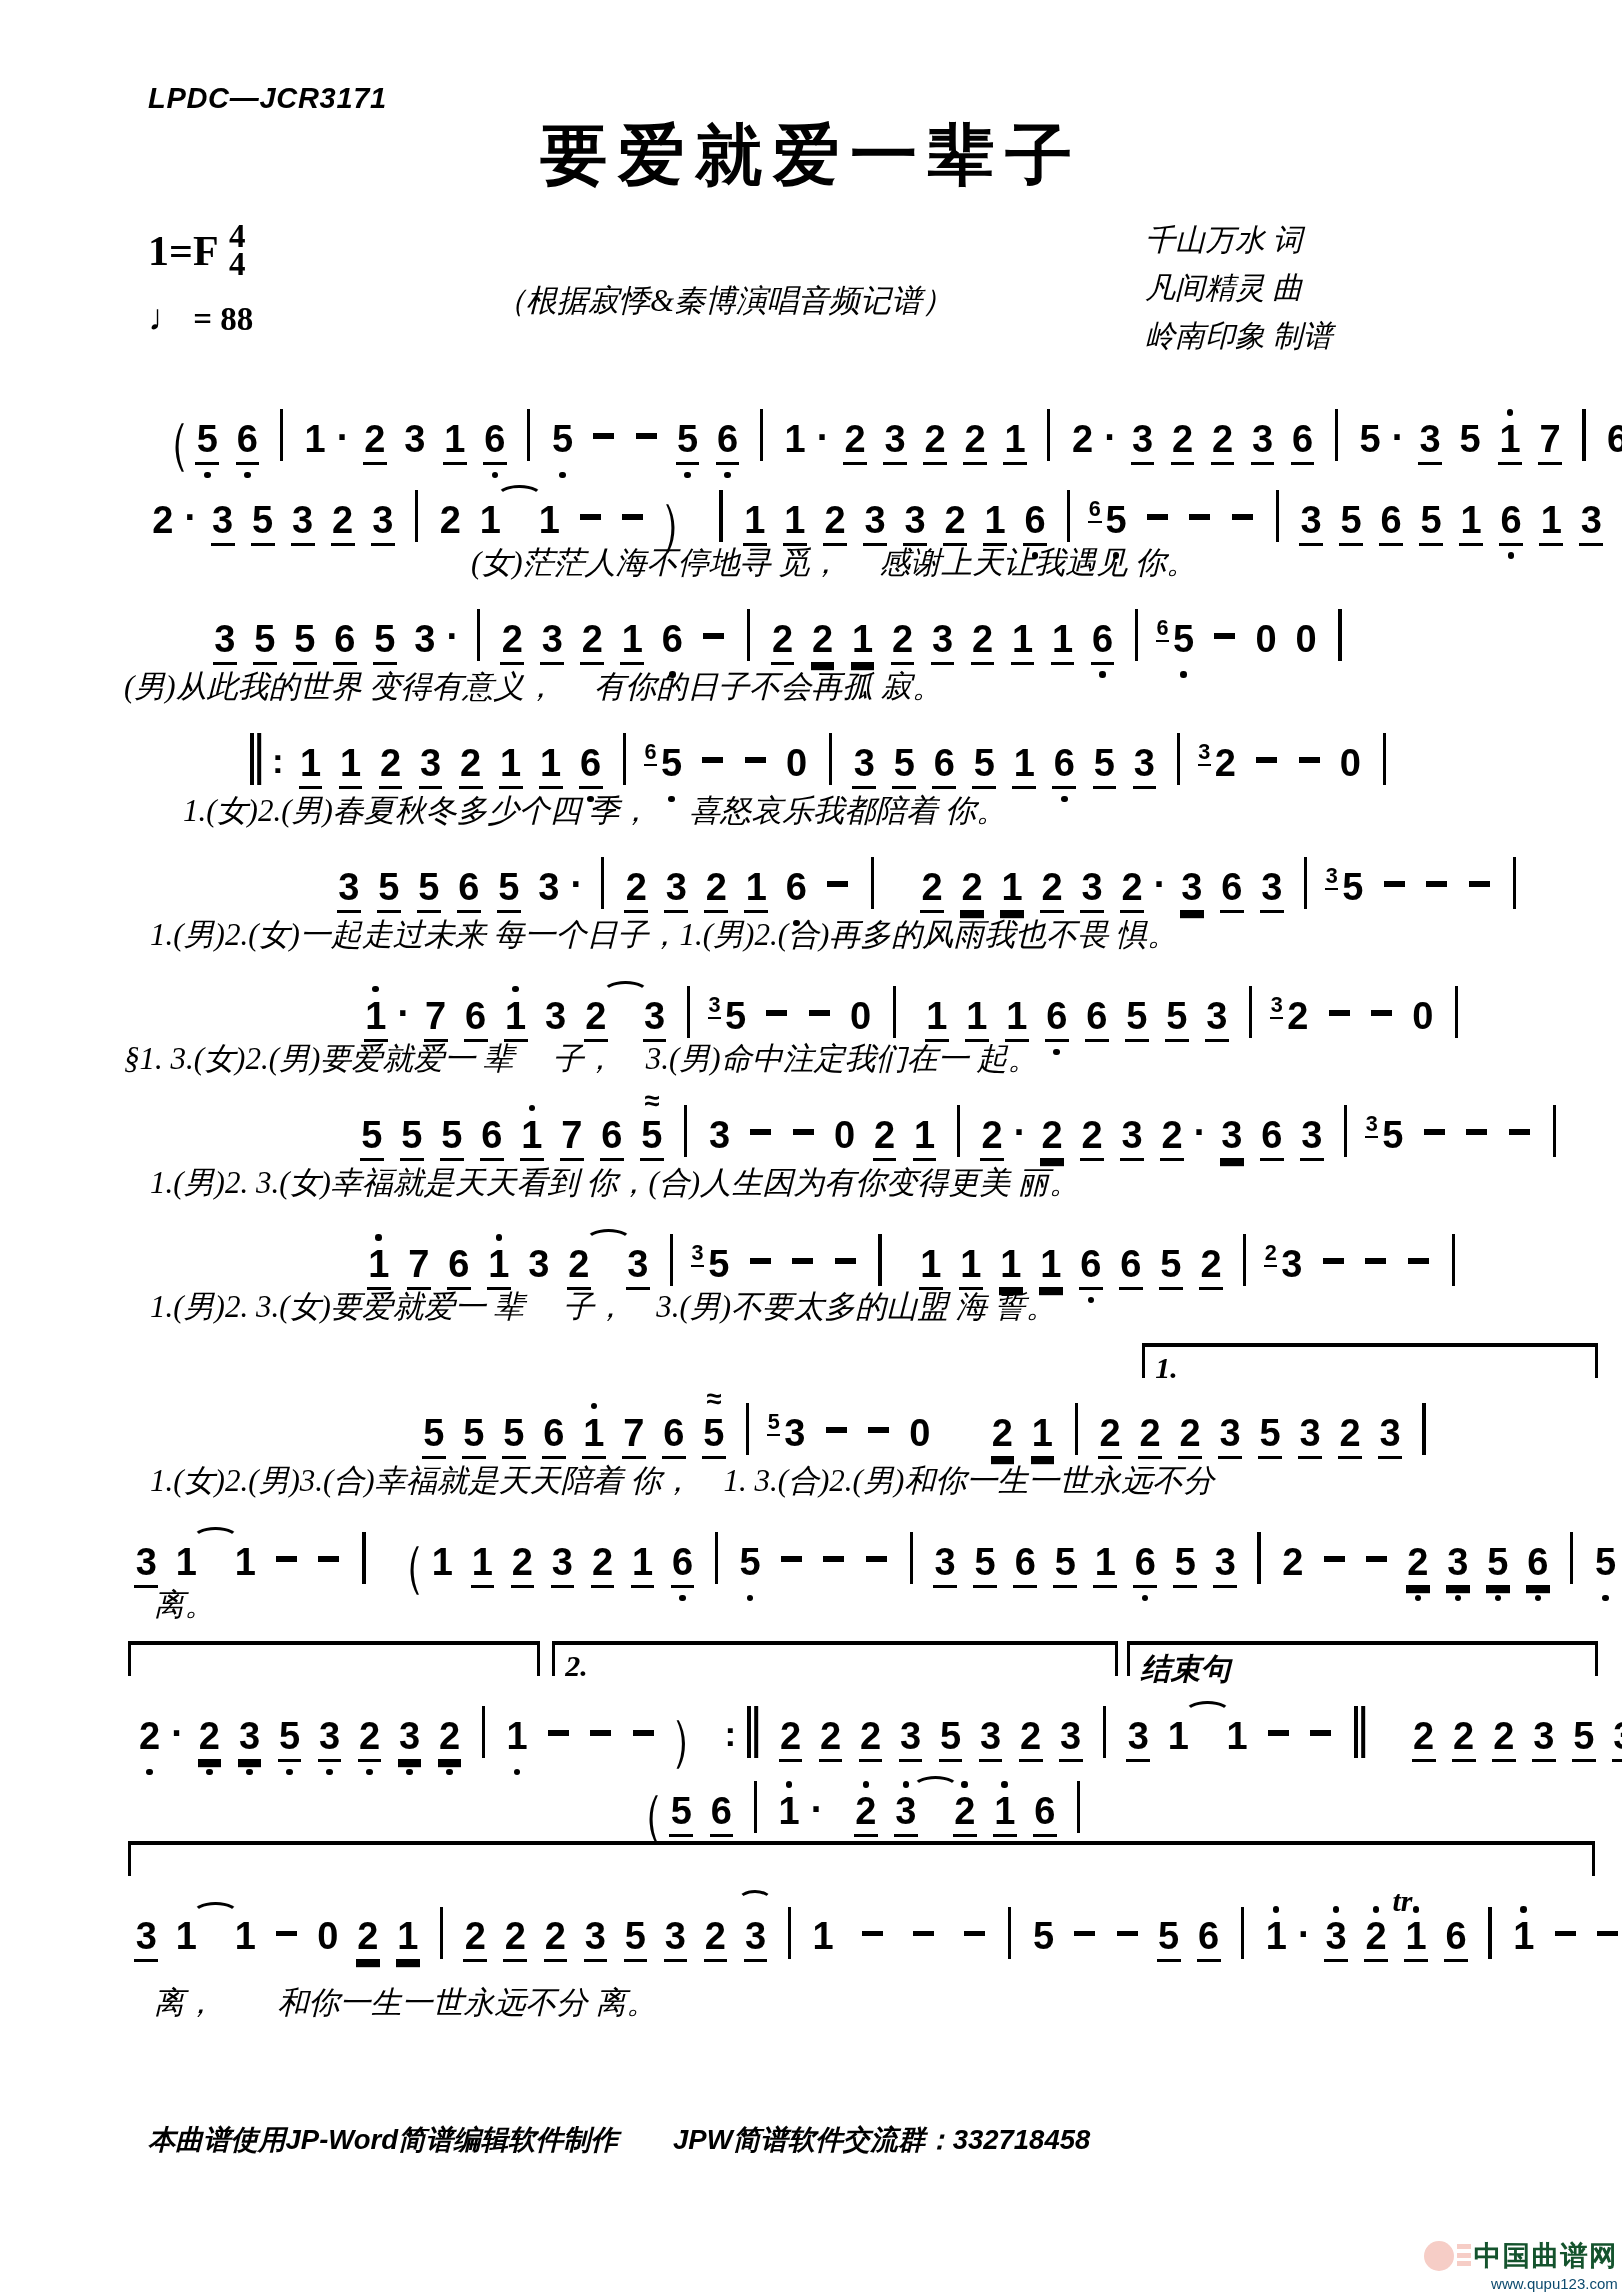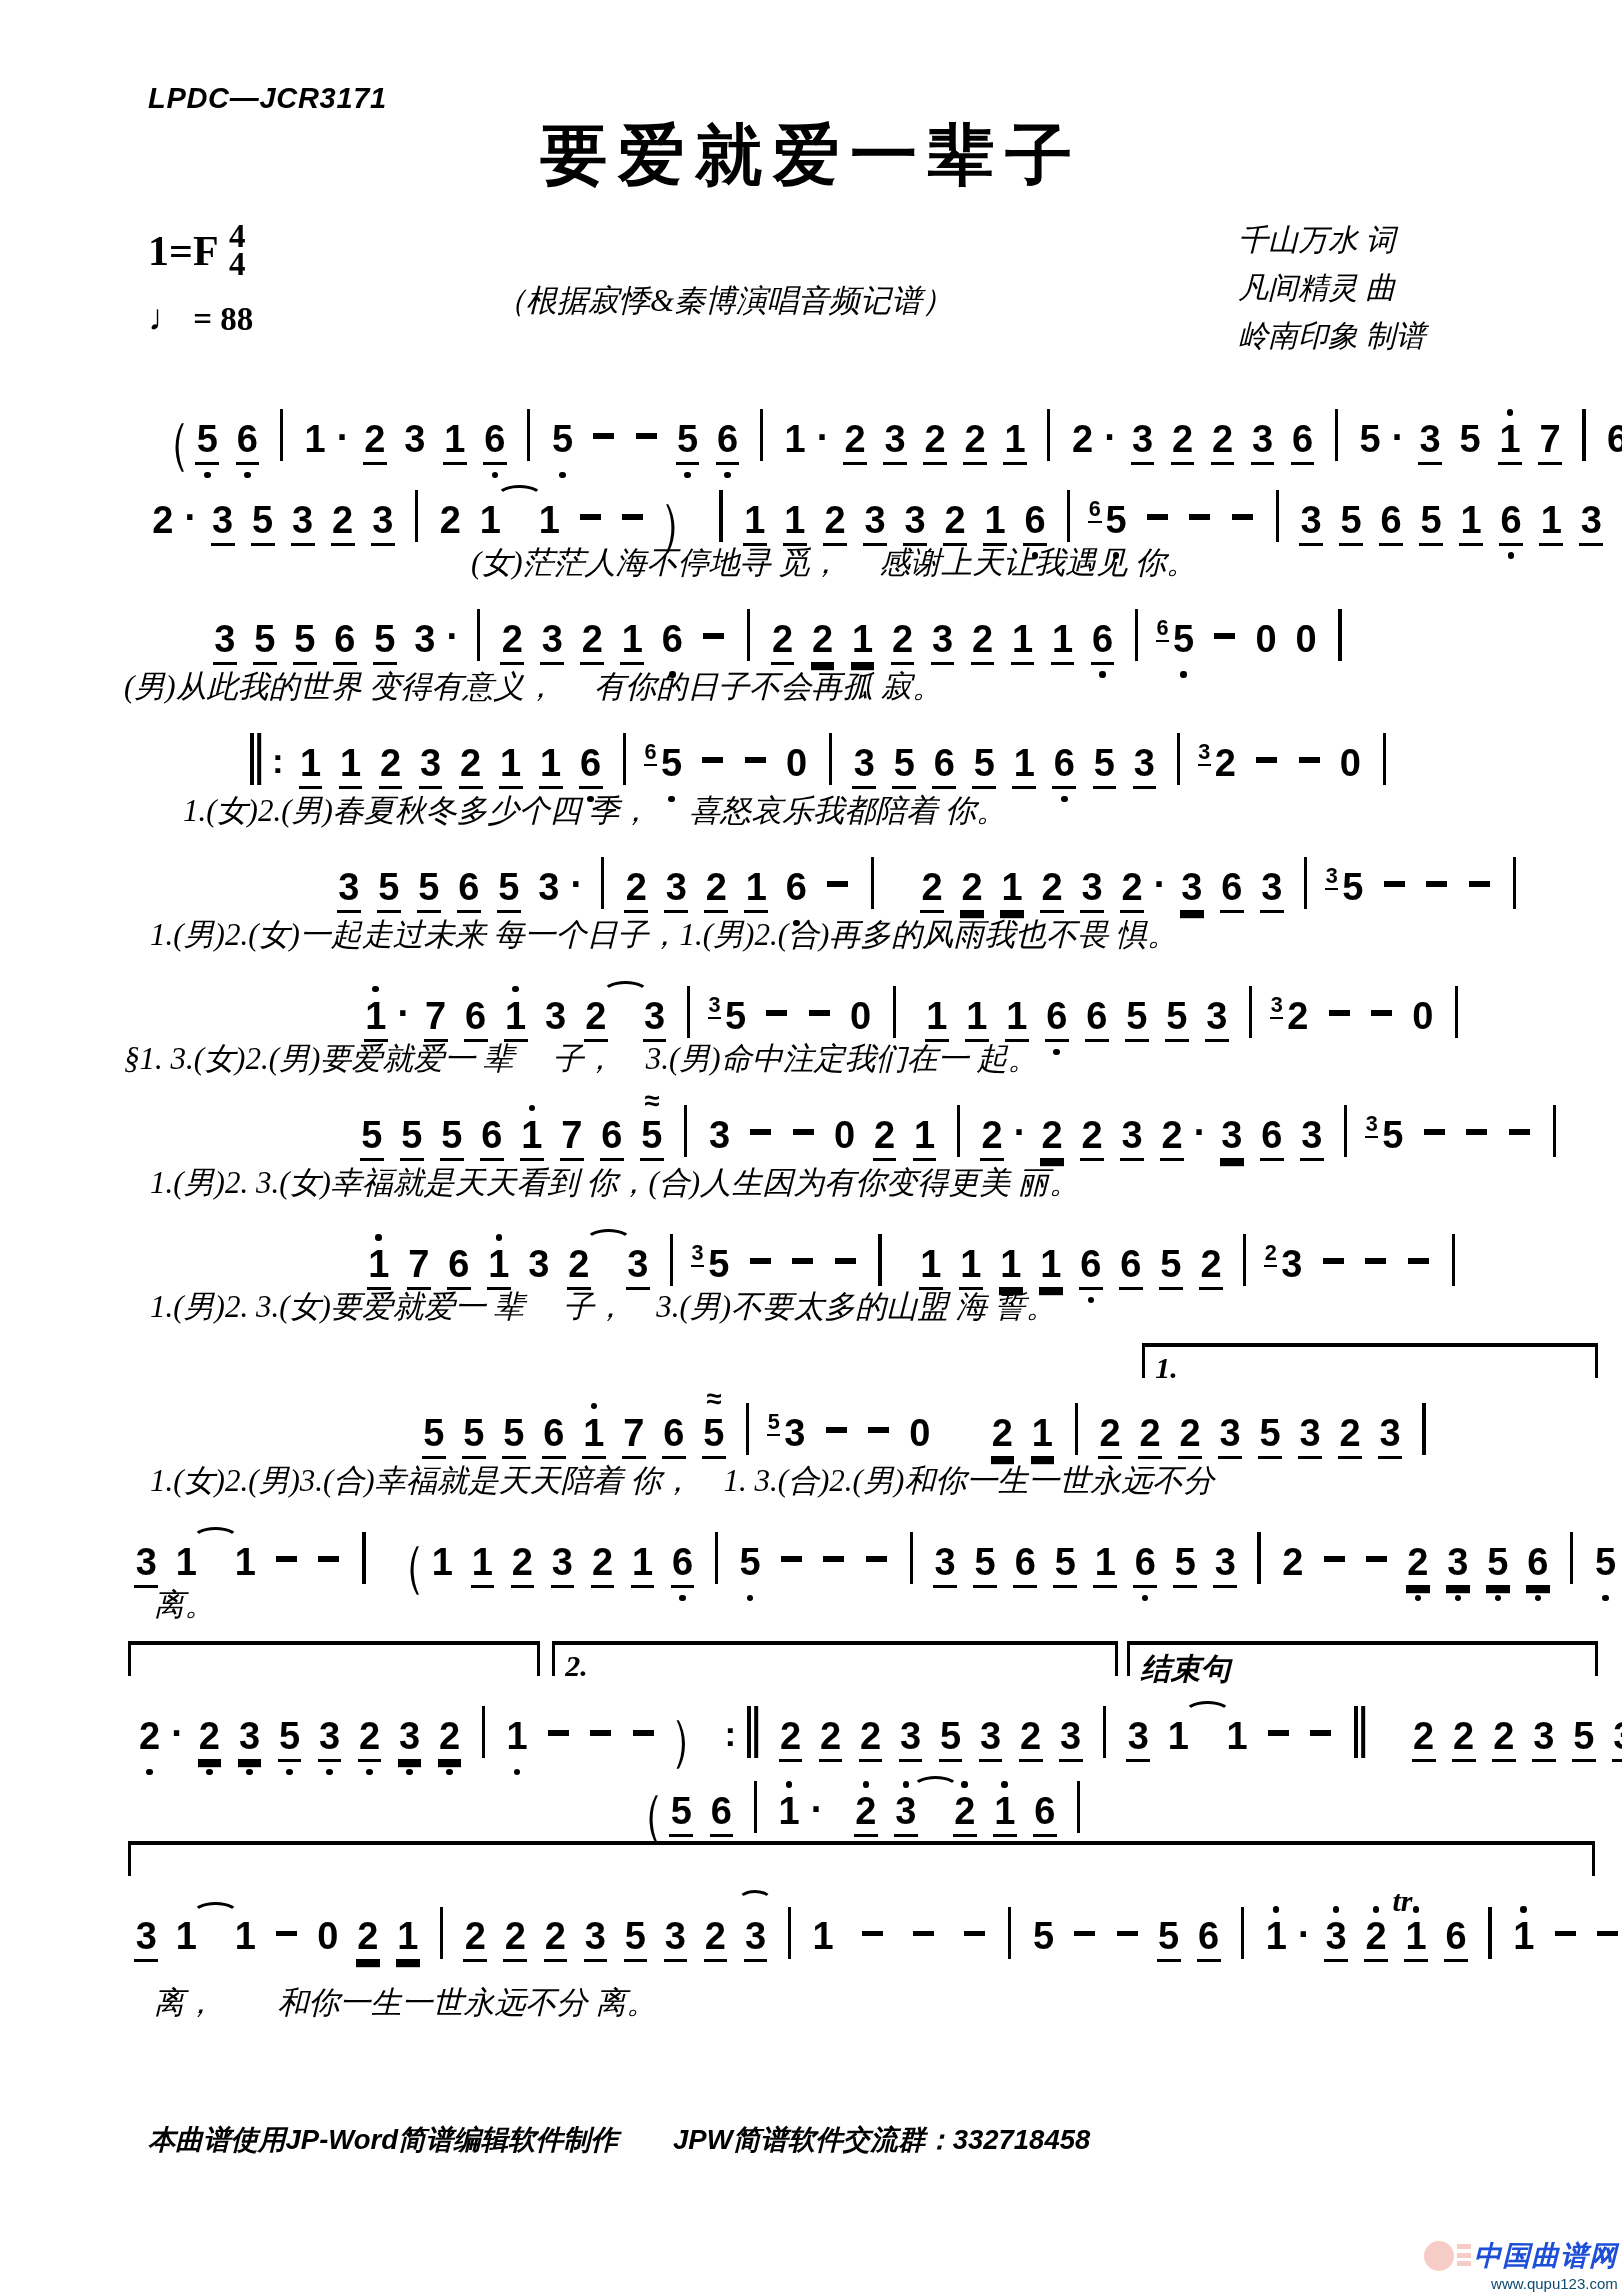--- a/index.html
+++ b/index.html
@@ -11,21 +11,21 @@
   
   .code{position:absolute;left:148px;top:82px;font:italic 700 29px "Liberation Sans",sans-serif;letter-spacing:0.7px;}
   .title{position:absolute;left:0;right:0;top:110px;text-align:center;
     font:700 67px "Liberation Serif",serif;letter-spacing:10.5px;}
   .keysig{position:absolute;left:148px;top:205px;display:flex;align-items:center;gap:10.5px;
     font:700 42px "Liberation Serif",serif;margin-top:18px;}
   .timesig{display:inline-flex;flex-direction:column;line-height:.84;font-size:33px;font-weight:700;text-align:center;}
   .tempo{position:absolute;left:148px;top:296px;font:700 33px "Liberation Serif",serif;}
   .tempo .glyph{font-size:37px;}
   .subtitle{position:absolute;left:495px;top:280px;font:italic 400 31px "Liberation Serif",serif;}
-  .credits{position:absolute;left:1238px;top:216px;font:italic 400 30px "Liberation Serif",serif;line-height:1.6;}
+  .credits{position:absolute;left:1145px;top:216px;font:italic 400 30px "Liberation Serif",serif;line-height:1.6;}
   
   .score{position:absolute;left:124px;top:391px;width:1475px;}
   .line{position:relative;}
   .m-line{padding-top:18.3px;height:52px;margin-bottom:5.2px;white-space:nowrap;}
   .l-line{height:46px;margin-bottom:2.6px;white-space:nowrap;
     font:italic 400 31px "Liberation Serif",serif;}
   .has-volta{padding-top:68px;}
   .note{position:relative;display:inline-block;font:700 38px/1 "Liberation Sans",sans-serif;
     margin:0 3.9px;padding:0 1.3px 3.9px;}
   .u1{border-bottom:3.3px solid #000;}
@@ -126,17 +126,17 @@
   </div>
 
 <div class="footer">
   <div>本曲谱使用JP-Word简谱编辑软件制作　　JPW简谱软件交流群：332718458</div>
 </div>
 
 <div class="wm">
   <div class="wm-row">
     <span class="wm-mark"></span>
     <span class="wm-bars"></span>
-    <span class="wm-name" style="color: #1d4ed8; font-style: italic;">中国曲谱网</span>
+    <span class="wm-name" style="color: #14532d;">中国曲谱网</span>
   </div>
   <div class="wm-url" style="color: #0c4a6e;">www.qupu123.com</div>
 </div>
 
 
 </body></html>

